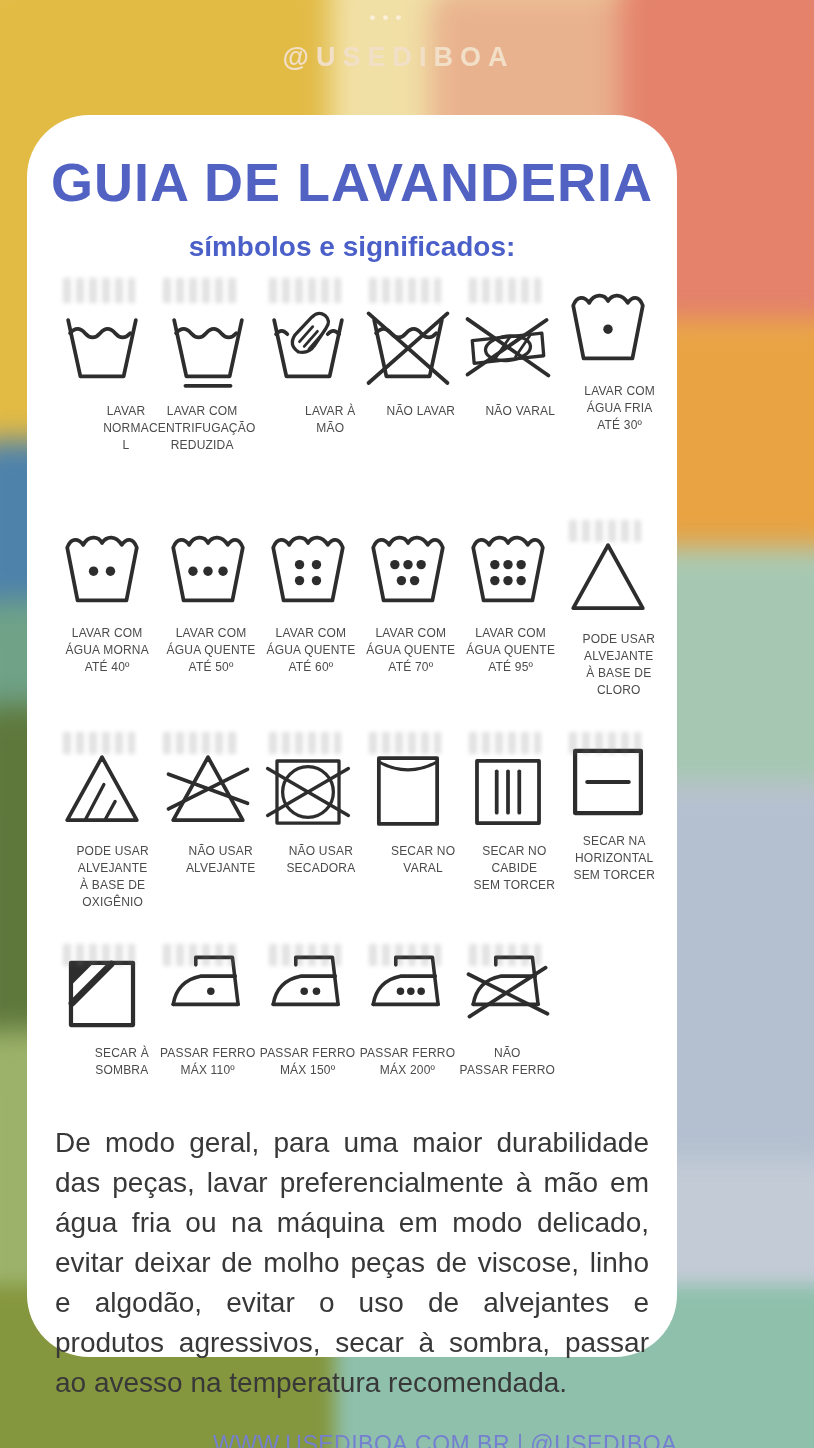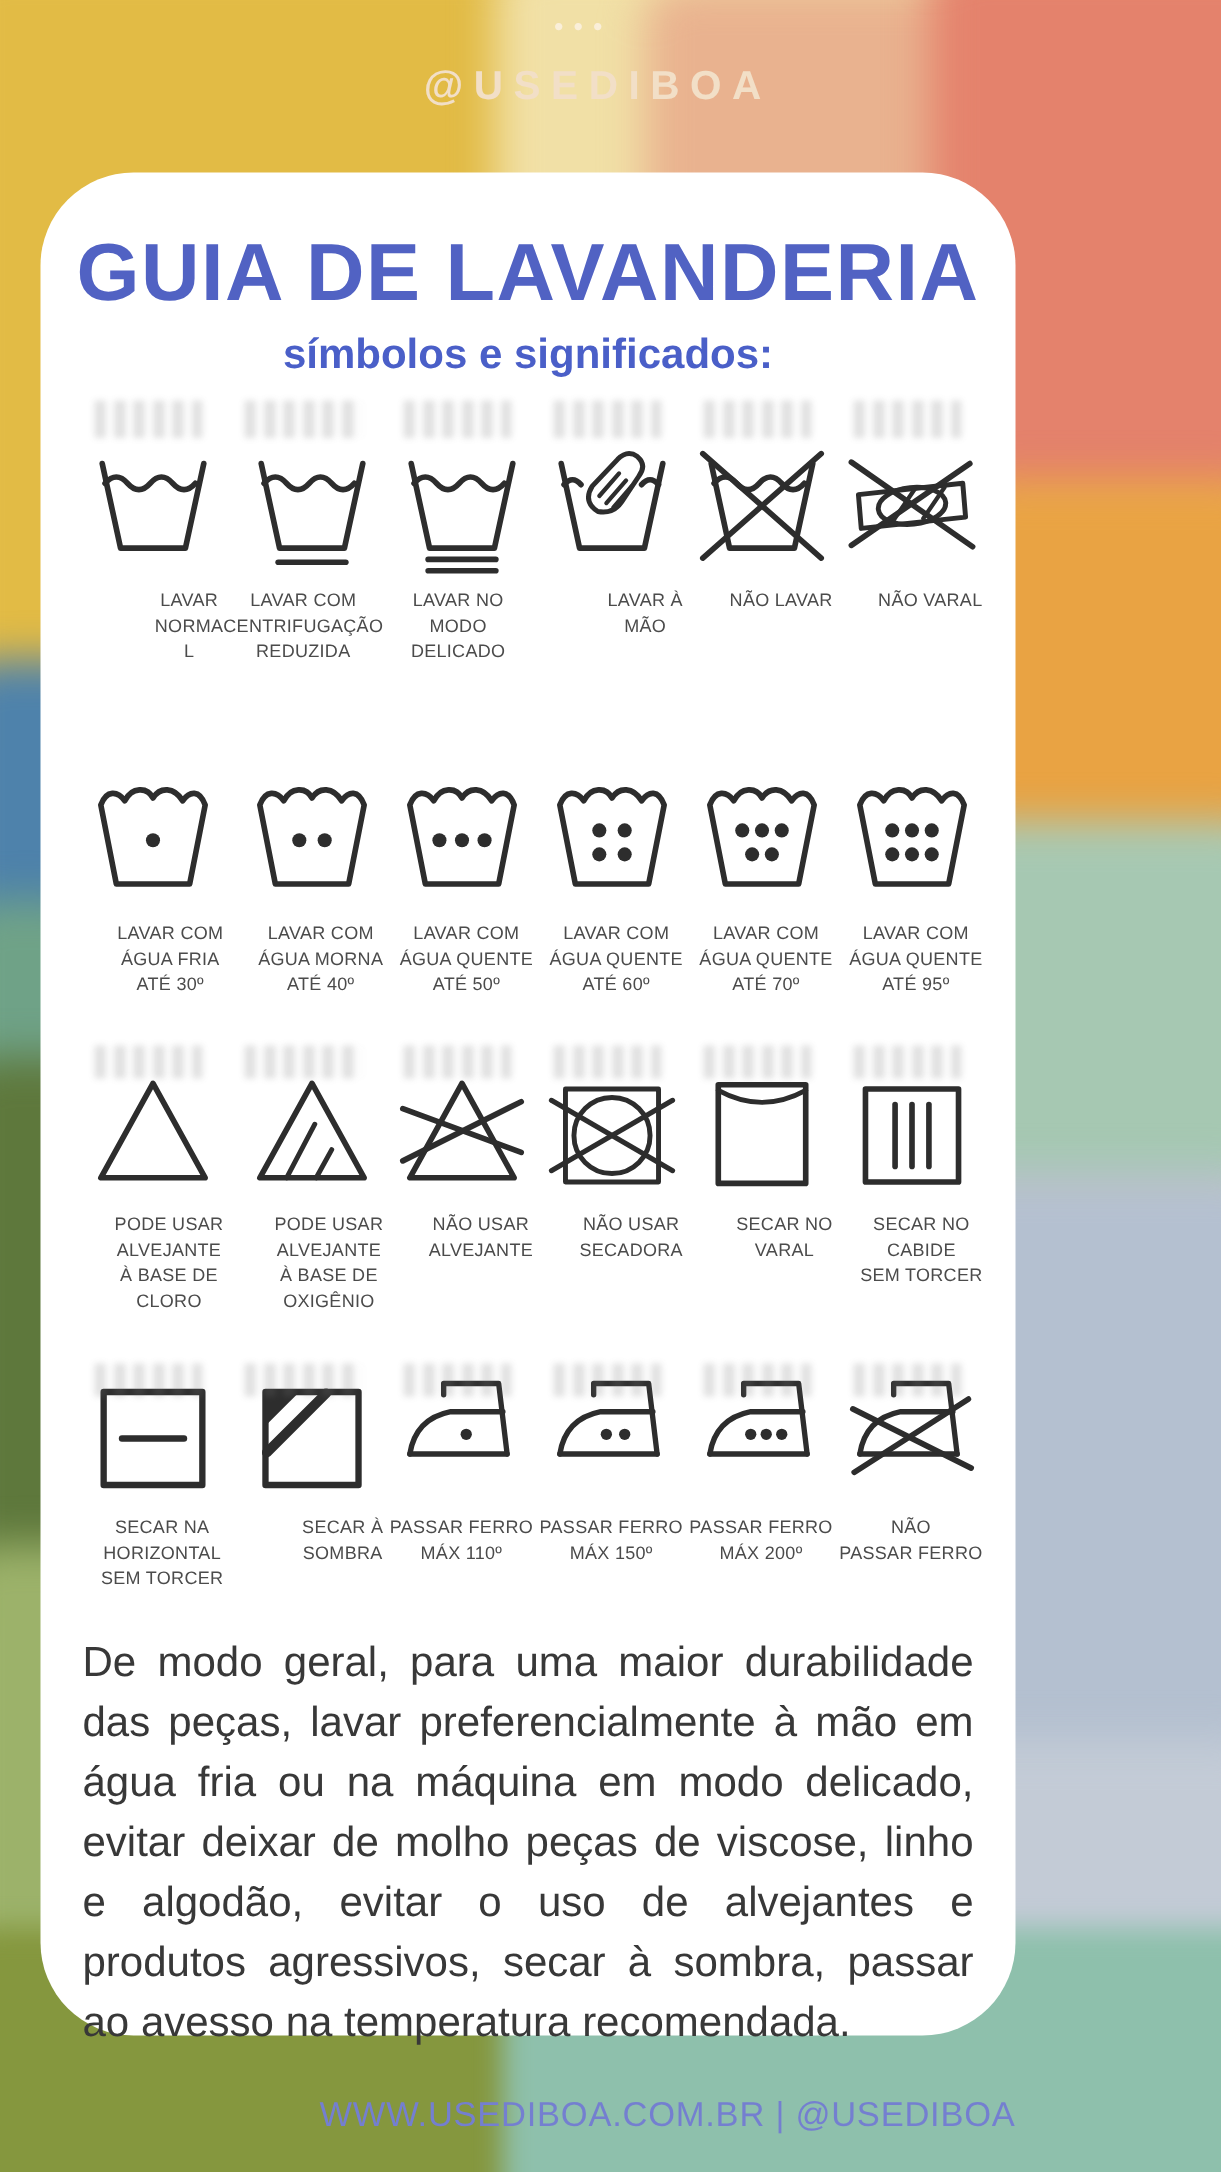--- a/index.html
+++ b/index.html
@@ -27,21 +27,21 @@
 
   .top-dots{position:absolute;top:8px;left:0;right:36px;text-align:center;z-index:1;
     color:rgba(252,241,226,.85);font-size:17px;font-weight:bold;letter-spacing:7px;}
   .handle{position:absolute;top:42px;left:0;right:36px;text-align:center;z-index:1;
     color:var(--handle-cream);font-size:27px;font-weight:bold;letter-spacing:7px;padding-left:19px;}
 
   .card{position:absolute;z-index:2;left:27px;top:115px;width:650px;height:1242px;
     background:var(--card-white);border-radius:62px;}
   .title{margin-top:36px;text-align:center;color:var(--title-blue);
     font-size:54px;line-height:62px;font-weight:bold;letter-spacing:1px;}
-  .subtitle{margin-top:5px;text-align:center;color:var(--subtitle-blue);
+  .subtitle{margin-top:16px;text-align:center;color:var(--subtitle-blue);
     font-size:28px;line-height:36px;font-weight:bold;}
 
   .grid{position:relative;margin:10px 22px 0;display:grid;grid-template-columns:repeat(6,1fr);}
   .cell{position:relative;display:flex;flex-direction:column;align-items:flex-end;}
   .r1{height:212px;padding-top:30px;}
   .r2{height:178px;padding-top:10px;}
   .r3{height:196px;padding-top:16px;}
   .r4{height:170px;padding-top:6px;}
   .sym{width:94px;height:94px;flex:none;}
   .label{margin-top:4px;text-align:center;white-space:pre-line;color:var(--label-gray);
@@ -99,31 +99,20 @@
           <path d="M26,86 H74" fill="none" stroke="var(--icon-stroke)" stroke-width="4" stroke-linecap="round" stroke-linejoin="round"></path>
         </svg>
         <div class="label">LAVAR COM
 CENTRIFUGAÇÃO
 REDUZIDA</div>
       </div>
       <div class="cell r1">
         <div class="ghost"></div>
         <svg class="sym" viewBox="0 0 100 100">
           <path d="M14,16 L27,76 L73,76 L86,16" fill="none" stroke="var(--icon-stroke)" stroke-width="4" stroke-linecap="round" stroke-linejoin="round"></path>
-          <path d="M16,30 Q24,21 32,30 T48,30 T64,30 T80,30" fill="none" stroke="var(--icon-stroke)" stroke-width="4" stroke-linecap="round" stroke-linejoin="round"></path>
-          <path d="M26,84 H74" fill="none" stroke="var(--icon-stroke)" stroke-width="4" stroke-linecap="round" stroke-linejoin="round"></path>
-          <path d="M26,92 H74" fill="none" stroke="var(--icon-stroke)" stroke-width="4" stroke-linecap="round" stroke-linejoin="round"></path>
-        </svg>
-        <div class="label">LAVAR NO MODO
-DELICADO</div>
-      </div>
-      <div class="cell r1">
-        <div class="ghost"></div>
-        <svg class="sym" viewBox="0 0 100 100">
-          <path d="M14,16 L27,76 L73,76 L86,16" fill="none" stroke="var(--icon-stroke)" stroke-width="4" stroke-linecap="round" stroke-linejoin="round"></path>
           <path d="M16,31 Q22,24 28,31" fill="none" stroke="var(--icon-stroke)" stroke-width="4" stroke-linecap="round" stroke-linejoin="round"></path>
           <path d="M71,31 Q77,24 83,31" fill="none" stroke="var(--icon-stroke)" stroke-width="4" stroke-linecap="round" stroke-linejoin="round"></path>
           <path d="M40,50 Q29,43 36,32 L54,13 Q61,6 68,11 Q75,17 69,25 L57,43 Q51,52 40,50 Z" fill="none" stroke="var(--icon-stroke)" stroke-width="3.5" stroke-linecap="round" stroke-linejoin="round"></path>
           <path d="M41,39 L55,23" fill="none" stroke="var(--icon-stroke)" stroke-width="3" stroke-linecap="round" stroke-linejoin="round"></path>
           <path d="M46,44 L60,28" fill="none" stroke="var(--icon-stroke)" stroke-width="3" stroke-linecap="round" stroke-linejoin="round"></path>
           <path d="M51,47 L64,32" fill="none" stroke="var(--icon-stroke)" stroke-width="3" stroke-linecap="round" stroke-linejoin="round"></path>
         </svg>
         <div class="label">LAVAR À
 MÃO</div>
       </div>

